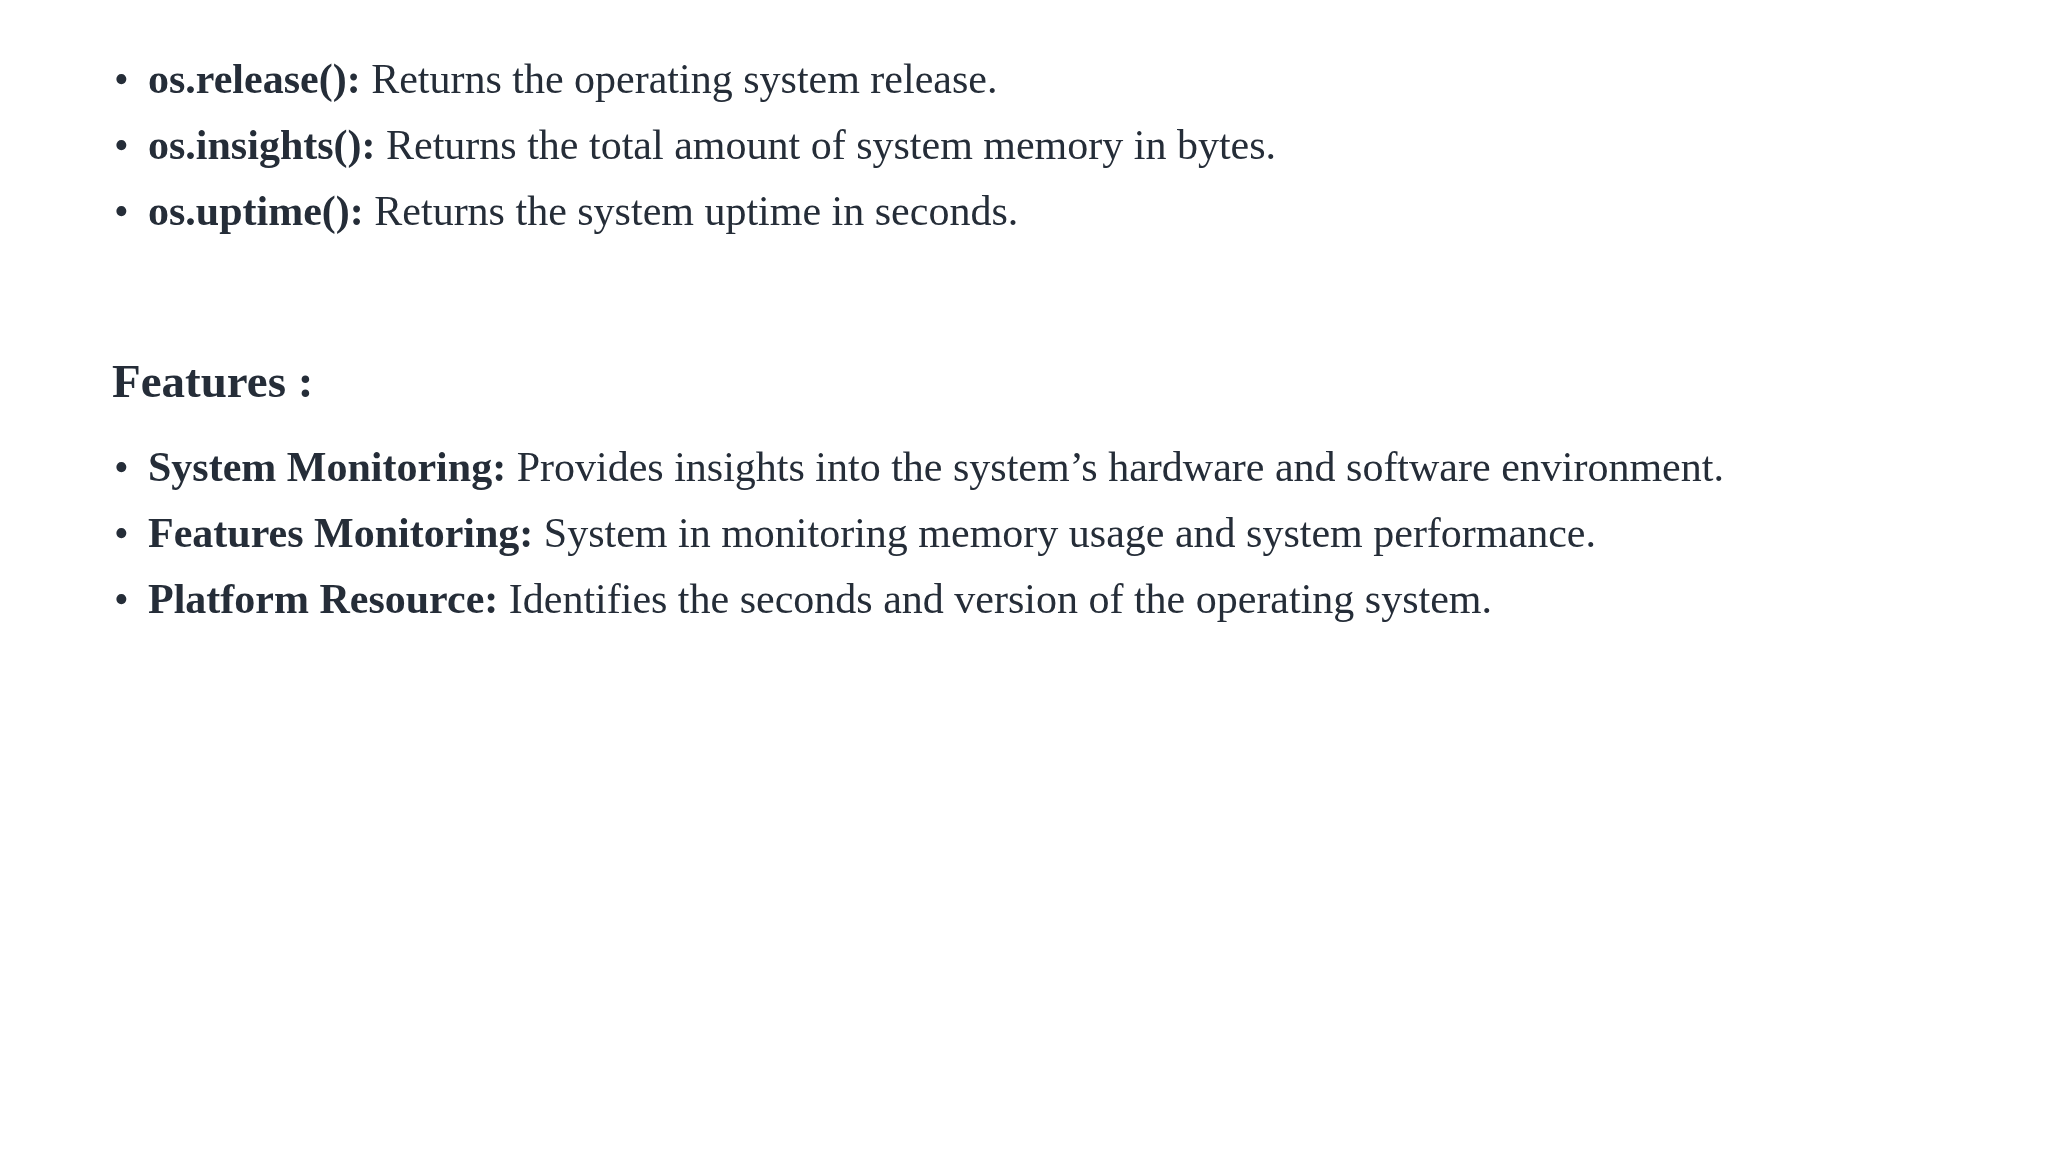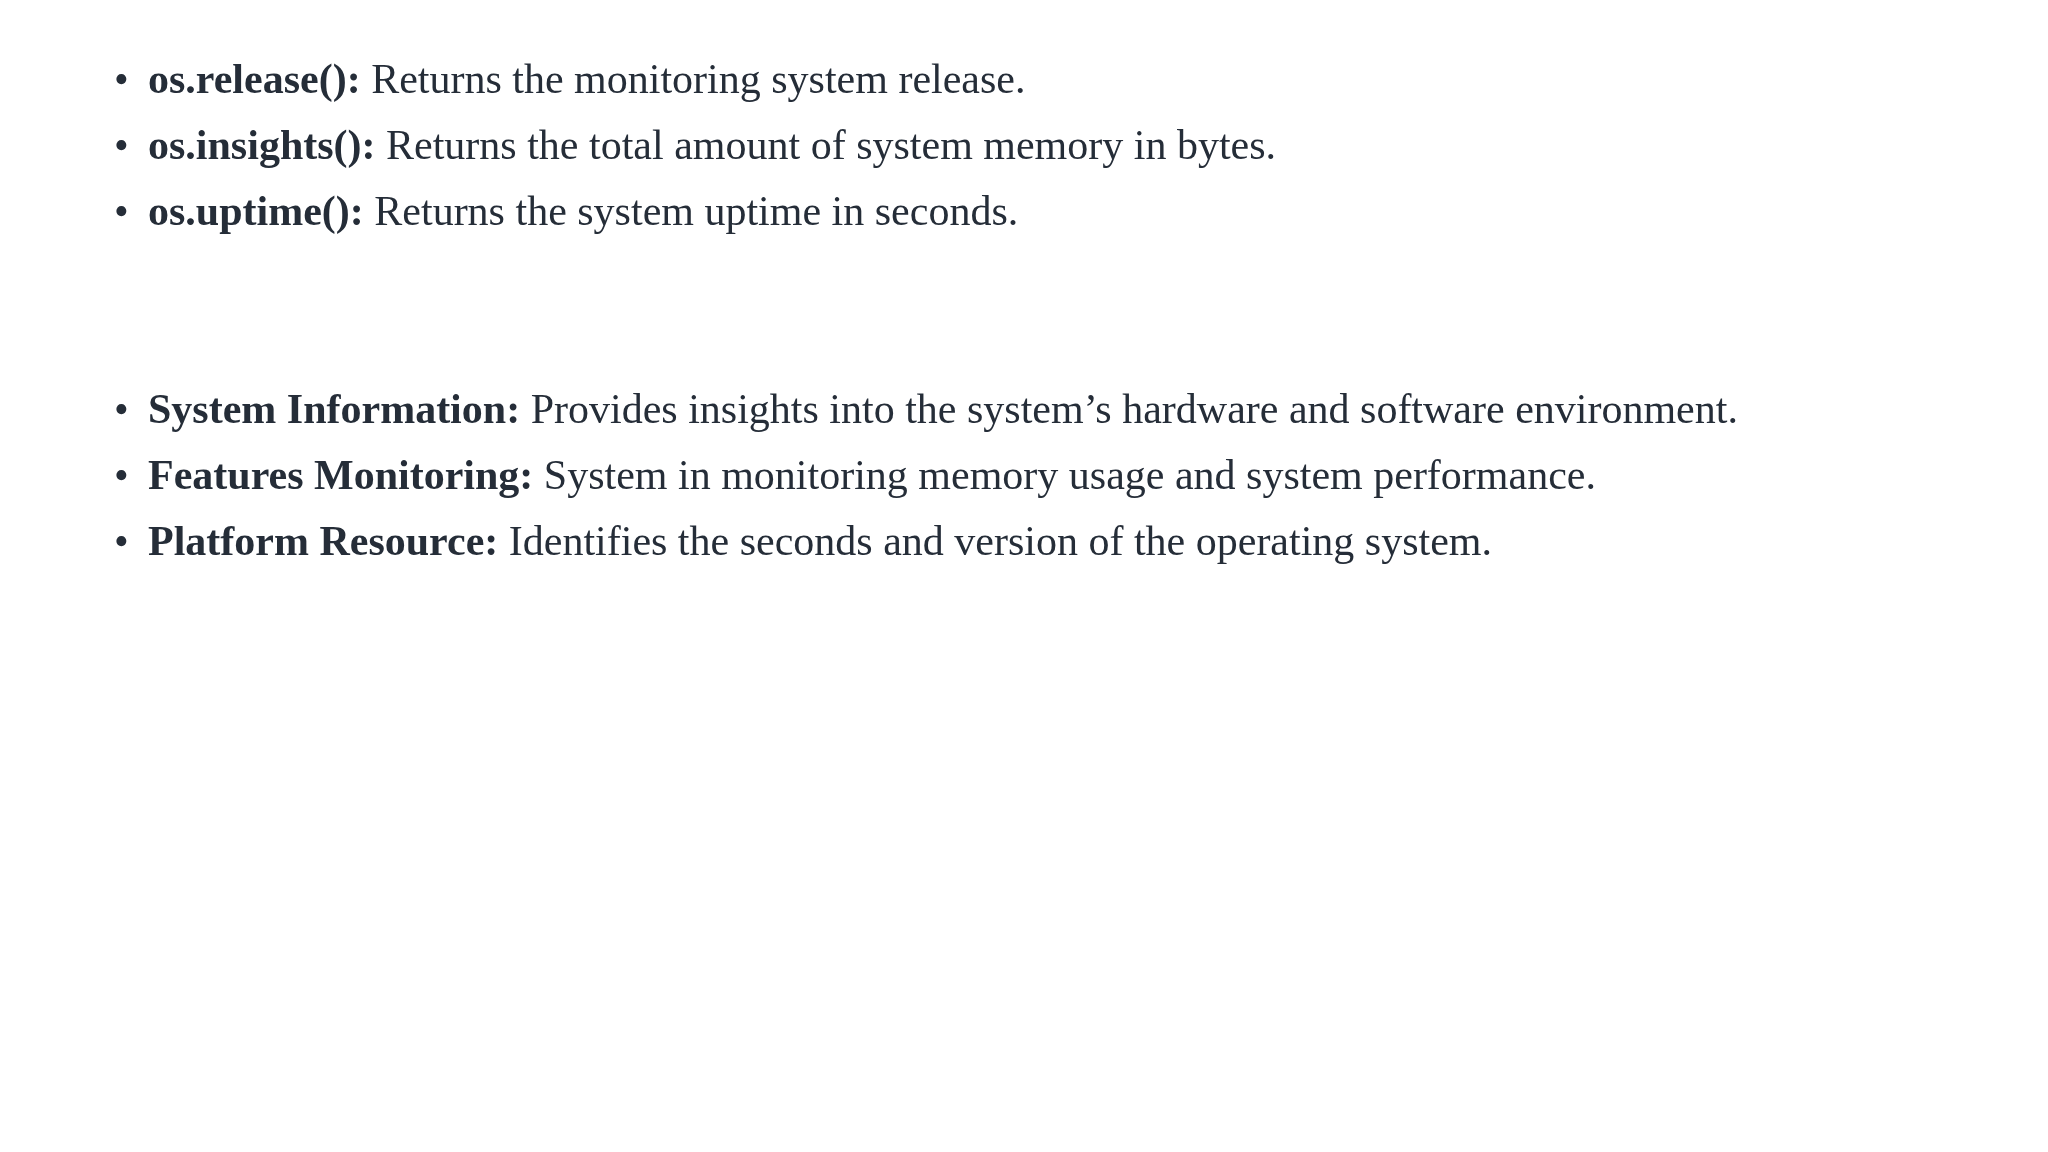--- a/index.html
+++ b/index.html
@@ -87,38 +87,39 @@
   }
 </style>
 </head>
 <body style="background-color: rgb(255, 255, 255); color: rgb(37, 45, 56);">
 
 <div class="slide">
   <div class="content">
 
     <ul class="bullets api-list">
       <li>
-        <span class="bullet-dot">•</span><span class="lead">os.release():</span><span class="rest"> Returns the monitoring system release.</span>
+        <span class="bullet-dot">•</span><span class="lead">os.release():</span><span class="rest"> Returns the operating system release.</span>
       </li>
       <li>
         <span class="bullet-dot">•</span><span class="lead">os.insights():</span><span class="rest"> Returns the total amount of system memory in bytes.</span>
       </li>
       <li>
         <span class="bullet-dot">•</span><span class="lead">os.uptime():</span><span class="rest"> Returns the system uptime in seconds.</span>
       </li>
     </ul>
 
     <div class="gap-after-api"></div>
 
+    <h2 class="heading">Features :</h2>
 
     <div class="gap-after-heading"></div>
 
     <ul class="bullets features-list">
       <li>
-        <span class="bullet-dot">•</span><span class="lead">System Information:</span><span class="rest"> Provides insights into the system’s hardware and software environment.</span>
+        <span class="bullet-dot">•</span><span class="lead">System Monitoring:</span><span class="rest"> Provides insights into the system’s hardware and software environment.</span>
       </li>
       <li>
         <span class="bullet-dot">•</span><span class="lead">Features Monitoring:</span><span class="rest"> System in monitoring memory usage and system performance.</span>
       </li>
       <li>
         <span class="bullet-dot">•</span><span class="lead">Platform Resource:</span><span class="rest"> Identifies the seconds and version of the operating system.</span>
       </li>
     </ul>
 
   </div>

